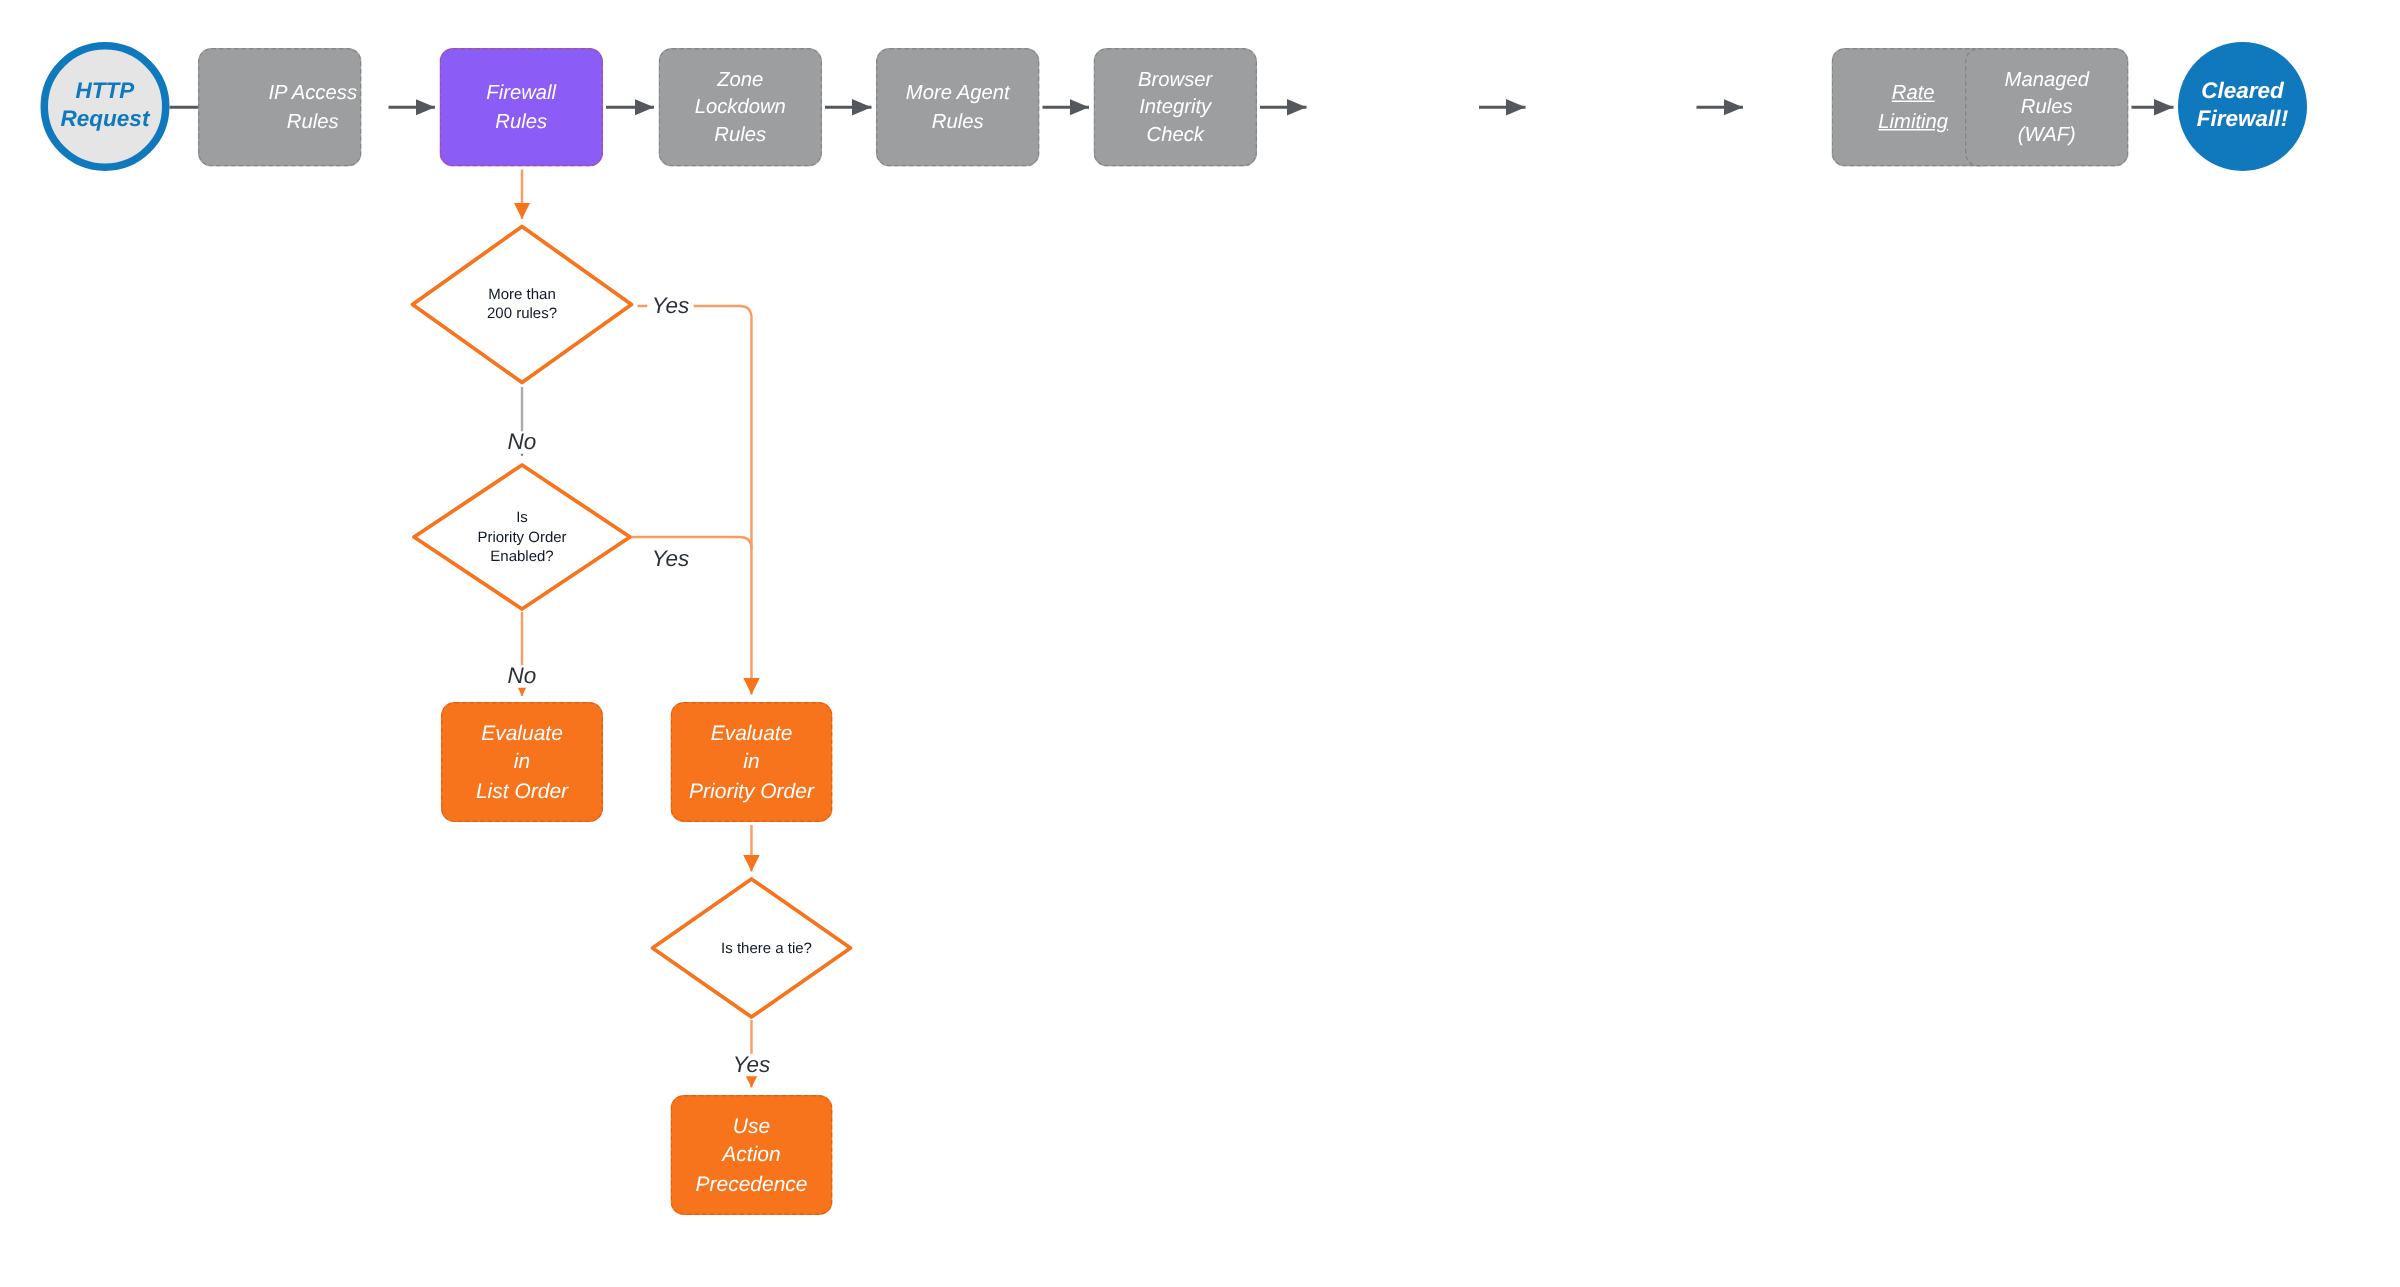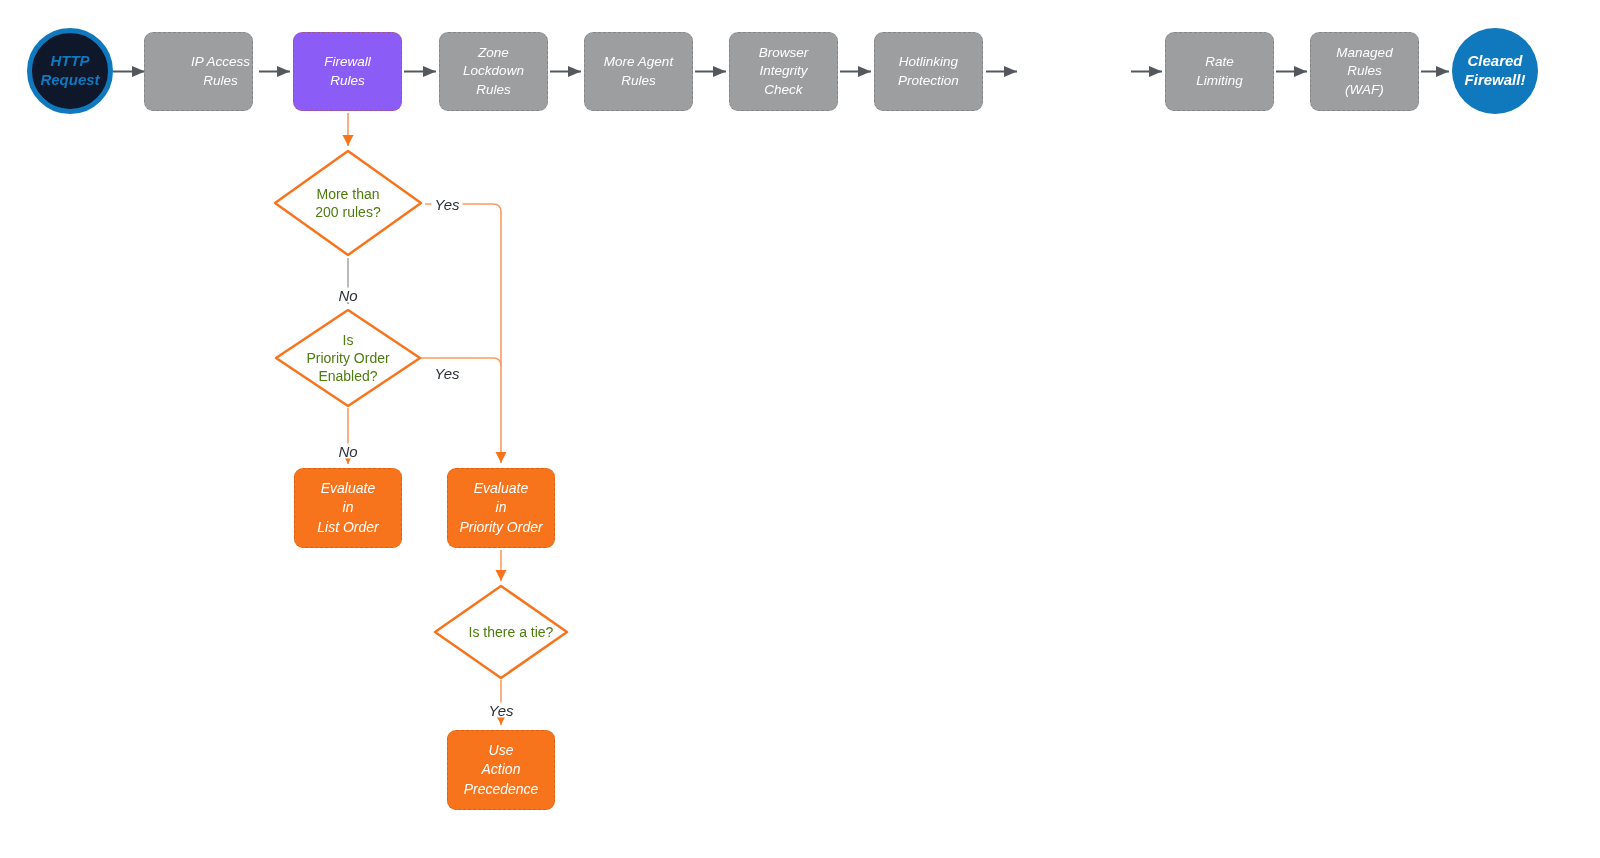--- a/index.html
+++ b/index.html
@@ -23,23 +23,23 @@
   .obox {
     width:108px; height:80px;
     background:#f7741d; color:#ffffff;
     font-style:italic; font-size:14px; line-height:1.4;
     border:1px dashed rgba(190,75,0,0.45); border-radius:9px;text-align:center;
   }
   .circle {
     width:86px; height:86px; border-radius:50%;
     font-weight:bold; font-style:italic; font-size:15px; line-height:1.25;
   }
-  .circle.start { border:5px solid #1079be; background:#0f172a; color:#1079be; }
+  .circle.start { border:5px solid #1079be; background:#e5e5e5; color:#1079be; }
   .circle.end   { background:#1079be; color:#ffffff; }
-  .dtext { color:#4d7c0f; font-size:14px; line-height:1.3; }
+  .dtext { color:#0f172a; font-size:10px; line-height:1.3; }
   .lbl {
     position:absolute; transform:translate(-50%,-50%);
     font-style:italic; font-size:15px; color:#2b3137;
     background:#ffffff; padding:0 3px; line-height:1;margin-top:15px;
   }
 </style>
 </head>
 <body>
 
 <div class="canvas">
@@ -86,35 +86,33 @@
       <polygon points="348,310 420,358 348,406 276,358"></polygon>
       <polygon points="501,586 567,632 501,678 435,632"></polygon>
     </g>
   </svg>
 
   <div class="node circle start" style="left:27px; top:28px;">HTTP
 Request</div>
   <div class="node circle end" style="left:1452px; top:28px;text-align:center;">Cleared
 Firewall!</div>
 
-  <div class="node step" style="left:144px;padding-left:44px;">IP Access
+  <div class="node step" style="left:132px;padding-left:44px;">IP Access
 Rules</div>
   <div class="node step highlight" style="left:293px;">Firewall
 Rules</div>
   <div class="node step" style="left:439px;">Zone
 Lockdown
 Rules</div>
   <div class="node step" style="left:584px;">More Agent
 Rules</div>
   <div class="node step" style="left:729px;">Browser
 Integrity
 Check</div>
-  <div class="node step" style="left:874px;">Hotlinking
-Protection</div>
-  <div class="node step" style="left:1165px;">Rate
+  <div class="node step" style="left:1221px;text-decoration:underline;">Rate
 Limiting</div>
   <div class="node step" style="left:1310px;">Managed
 Rules
 (WAF)</div>
 
   <div class="node dtext" style="left:288px; top:175px; width:120px; height:56px;">More than
 200 rules?</div>
   <div class="node dtext" style="left:283px; top:326px; width:130px; height:64px;">Is
 Priority Order
 Enabled?</div>

